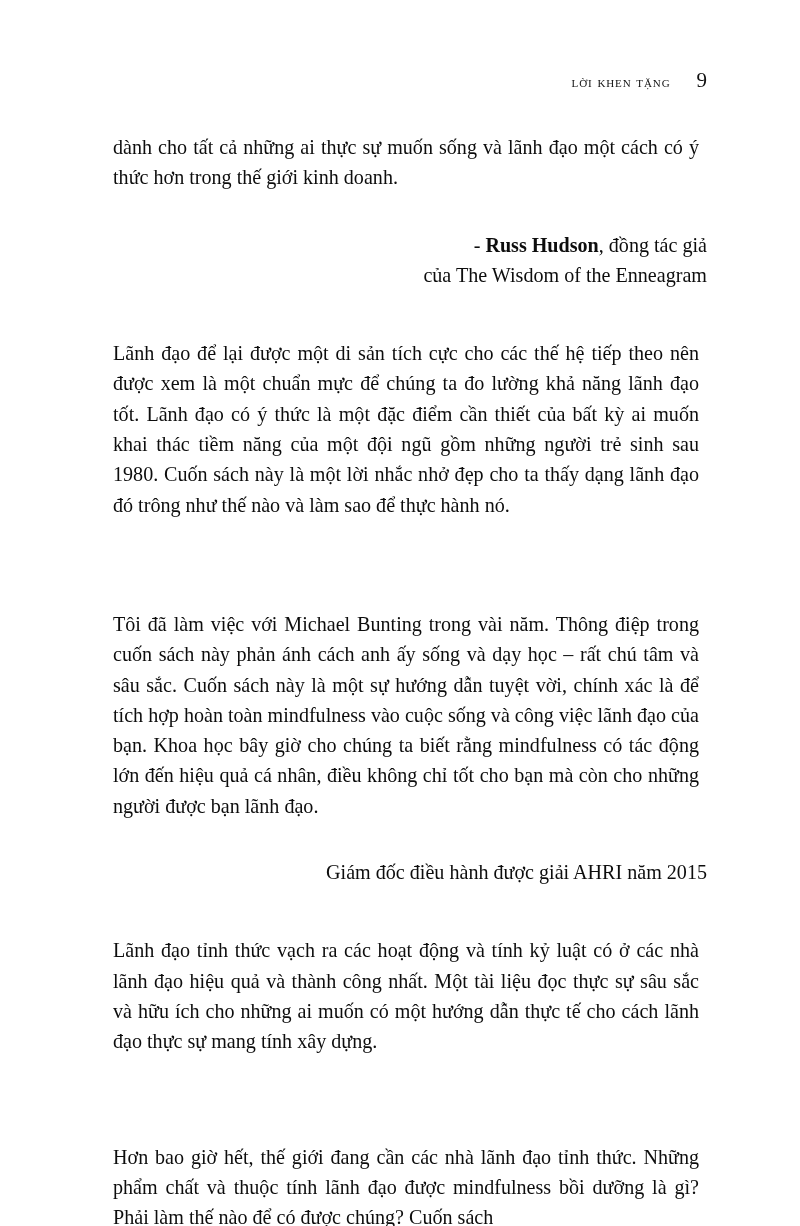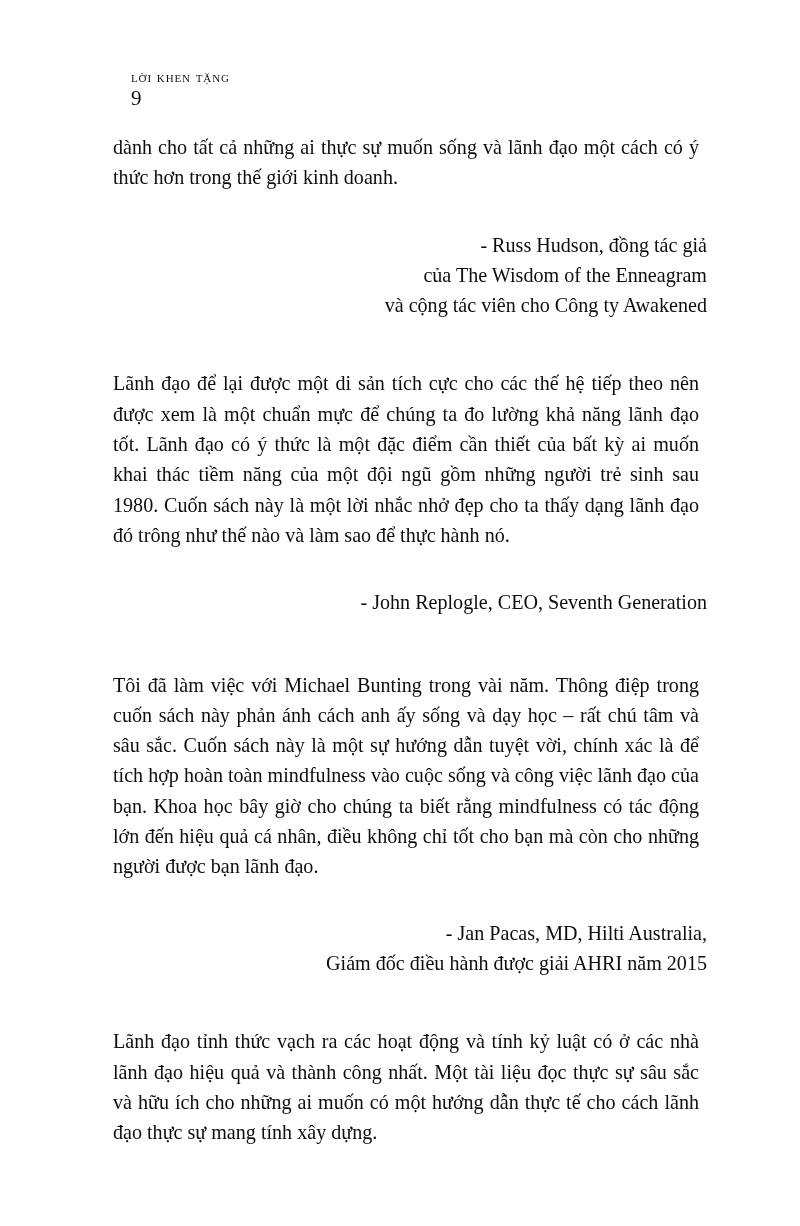--- a/index.html
+++ b/index.html
@@ -26,21 +26,20 @@
   
   .running-head {
     position: absolute;
     top: 68px;
     left: 105px;
     width: 602px;
     display: flex;
     align-items: baseline;
     justify-content: flex-end;
     white-space: nowrap;
-    flex-direction: column;
   }
   .running-head-title {
     font-size: 15.5px;
     letter-spacing: 0.9px;
     font-variant: small-caps;
     text-transform: lowercase;
     color: #111;
   }
   .running-head-folio {
     font-size: 21px;
@@ -70,21 +69,21 @@
 
   .attribution {
     margin: 0;
     font-size: 20.1px;
     line-height: 30.3px;
     text-align: right;
   }
 
   .attribution b,
   .attr-name {
-    font-weight: normal;
+    font-weight: bold;
   }
   .ital {
   }
 
   
   .gap-attr   { height: 29px; }
   .gap-block  { height: 40px; }
   .gap-block2 { height: 44px; }
   .gap-small  { height: 28px; }
 </style>
@@ -104,45 +103,36 @@
 
     <div class="gap-attr"></div>
 
     <div class="attribution">
       <div>
         <span>- </span><b class="attr-name">Russ Hudson</b><span>, đồng tác giả</span>
       </div>
       <div>
         <span>của </span><span class="ital">The Wisdom of the Enneagram</span>
       </div>
-      <div>và cộng tác viên cho Công ty Awakened</div>
     </div>
 
     <div class="gap-block"></div>
 
     <p class="body-para">Lãnh đạo để lại được một di sản tích cực cho các thế hệ tiếp theo nên được xem là một chuẩn mực để chúng ta đo lường khả năng lãnh đạo tốt. Lãnh đạo có ý thức là một đặc điểm cần thiết của bất kỳ ai muốn khai thác tiềm năng của một đội ngũ gồm những người trẻ sinh sau 1980. Cuốn sách này là một lời nhắc nhở đẹp cho ta thấy dạng lãnh đạo đó trông như thế nào và làm sao để thực hành nó.</p>
 
     <div class="gap-attr"></div>
 
-    <div class="attribution">
-      <div>
-        <span>- </span><b class="attr-name">John Replogle</b><span>, CEO, Seventh Generation</span>
-      </div>
-    </div>
 
     <div class="gap-block2"></div>
 
     <p class="body-para">Tôi đã làm việc với Michael Bunting trong vài năm. Thông điệp trong cuốn sách này phản ánh cách anh ấy sống và dạy học – rất chú tâm và sâu sắc. Cuốn sách này là một sự hướng dẫn tuyệt vời, chính xác là để tích hợp hoàn toàn mindfulness vào cuộc sống và công việc lãnh đạo của bạn. Khoa học bây giờ cho chúng ta biết rằng mindfulness có tác động lớn đến hiệu quả cá nhân, điều không chỉ tốt cho bạn mà còn cho những người được bạn lãnh đạo.</p>
 
     <div class="gap-small"></div>
 
     <div class="attribution">
-      <div>
-        <span>- </span><b class="attr-name">Jan Pacas,</b><span> MD, Hilti Australia,</span>
-      </div>
       <div>Giám đốc điều hành được giải AHRI năm 2015</div>
     </div>
 
     <div class="gap-block"></div>
 
     <p class="body-para">
       <span class="ital">Lãnh đạo tỉnh thức</span><span> vạch ra các hoạt động và tính kỷ luật có ở các nhà lãnh đạo hiệu quả và thành công nhất. Một tài liệu đọc thực sự sâu sắc và hữu ích cho những ai muốn có một hướng dẫn thực tế cho cách lãnh đạo thực sự mang tính xây dựng.</span>
     </p>
 
     <div class="gap-attr"></div>

